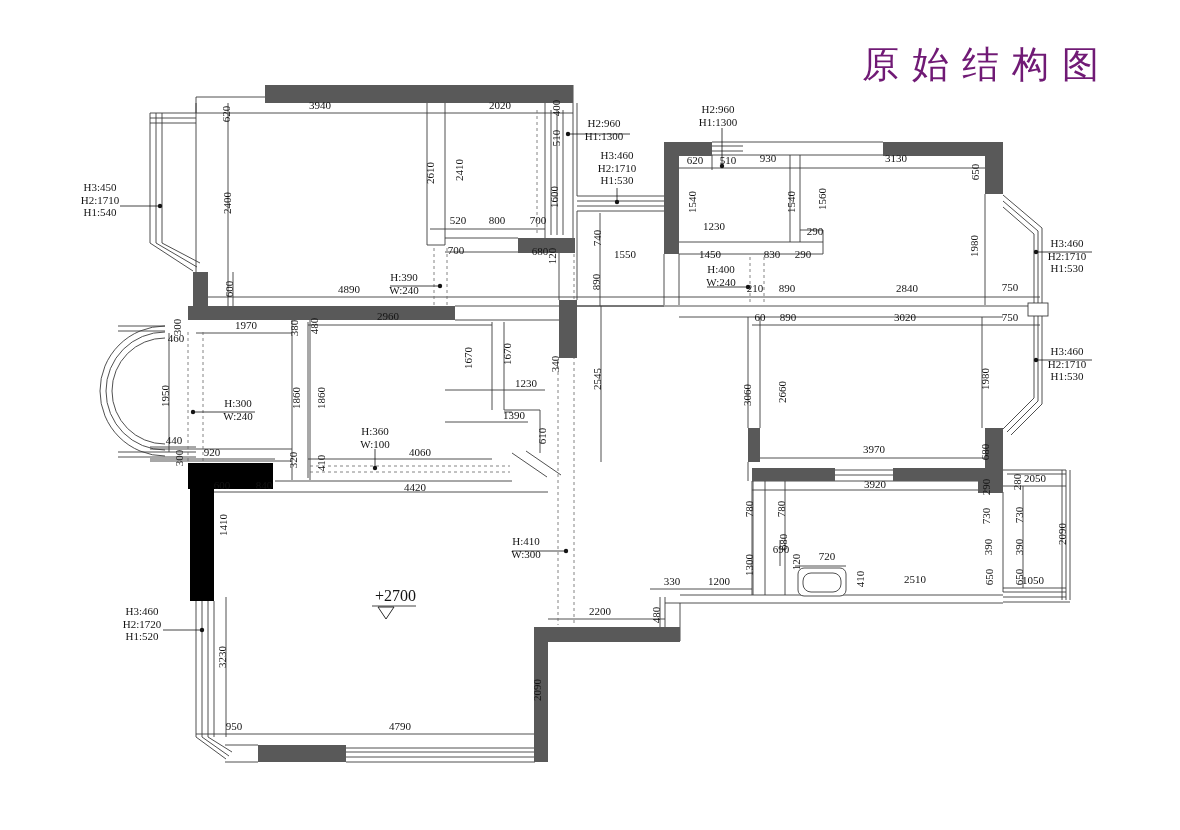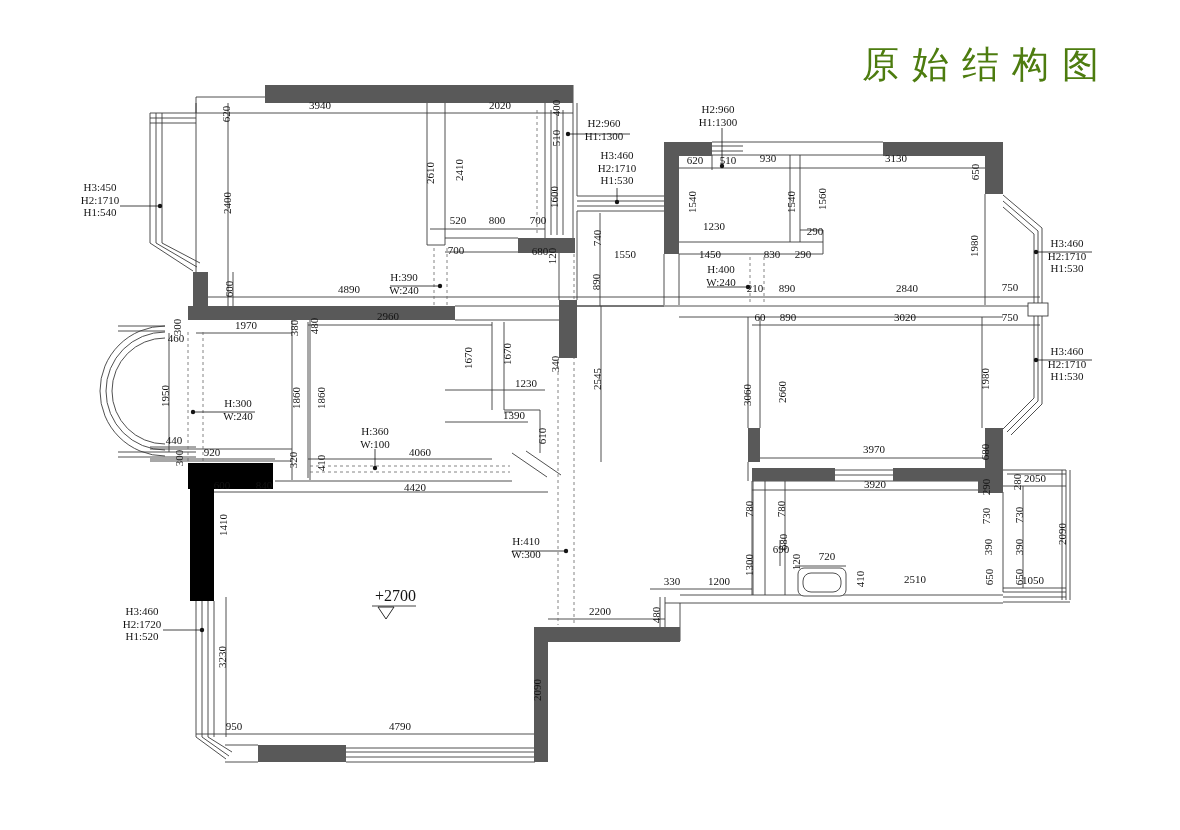--- a/index.html
+++ b/index.html
@@ -1,18 +1,18 @@
 <!DOCTYPE html>
 <html><head>
 <meta charset="utf-8">
 <style>
   html,body{margin:0;padding:0;background:#fff;width:1180px;height:830px;overflow:hidden;}
   #stage{position:relative;width:1180px;height:830px;background:#ffffff;font-family:"Liberation Serif",serif;}
   #plan{position:absolute;left:0;top:0;}
-  #title{position:absolute;left:862px;top:40px;font-size:37px;letter-spacing:13px;color:#4d7c0f;
+  #title{position:absolute;left:862px;top:40px;font-size:37px;letter-spacing:13px;color:#701a75;
          font-family:"Liberation Serif","DejaVu Serif",serif;white-space:nowrap;}
   text{font-family:"Liberation Serif","DejaVu Serif",serif;}
 </style>
 </head>
 <body>
 
 <div id="stage">
   <svg id="plan" width="1180" height="830" viewBox="0 0 1180 830">
       <line x1="196" y1="97" x2="268" y2="97" stroke="#3c3c3c" stroke-width="0.9"></line>
       <line x1="196" y1="97" x2="196" y2="113" stroke="#3c3c3c" stroke-width="0.9"></line>

